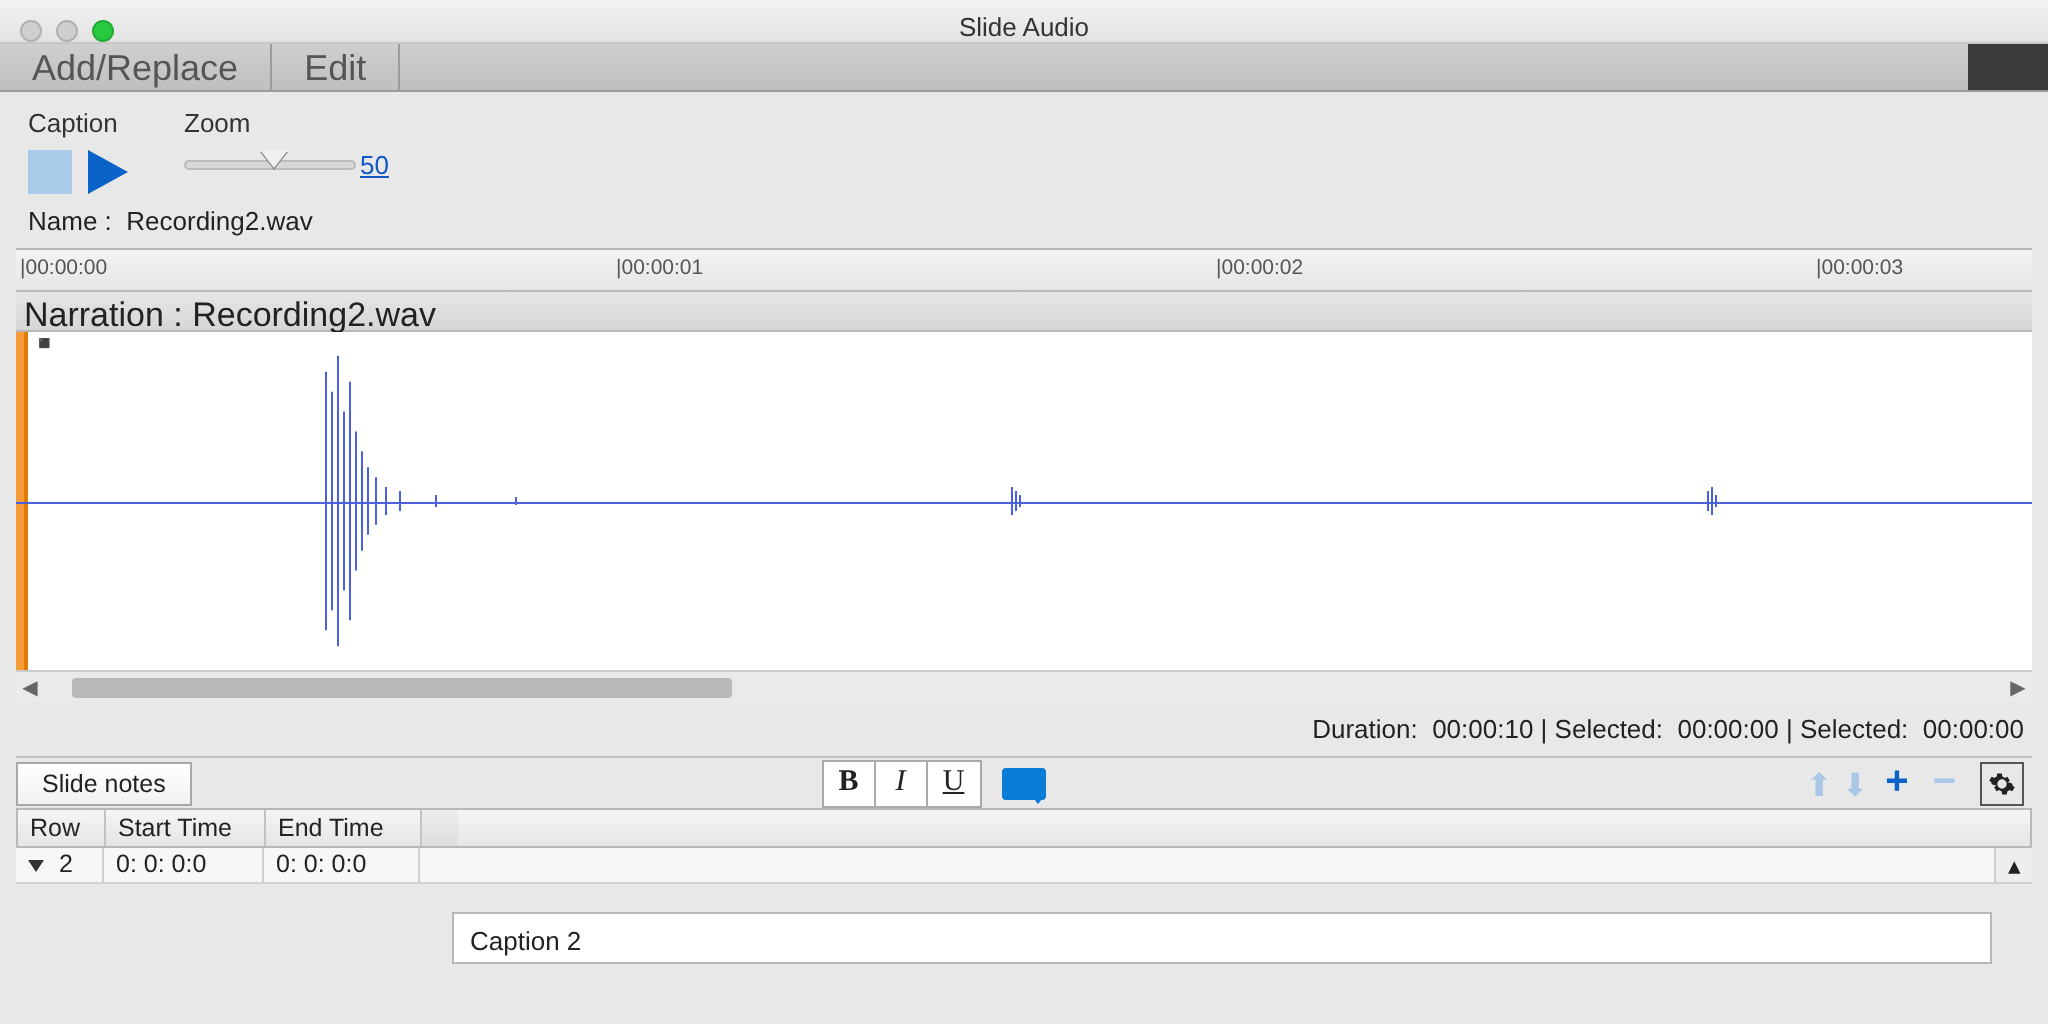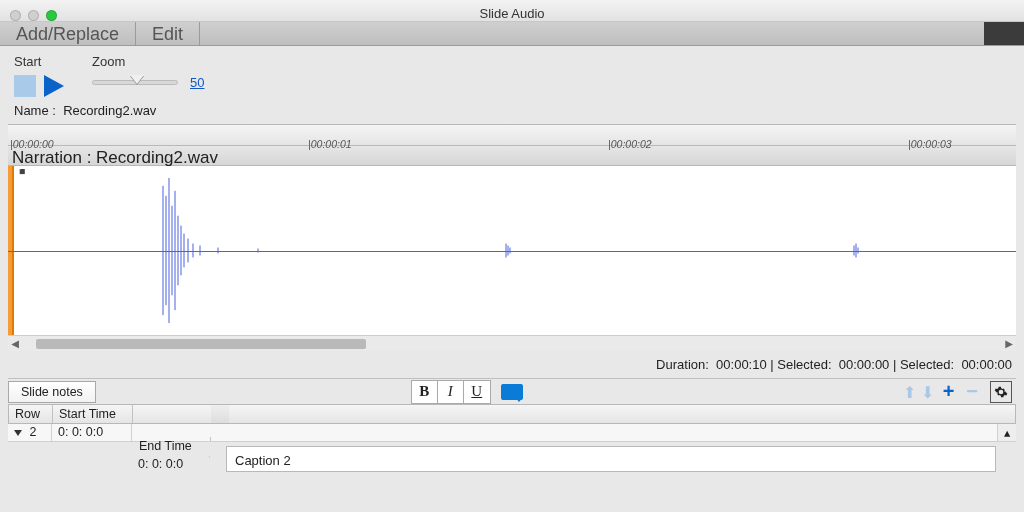--- a/index.html
+++ b/index.html
@@ -18,29 +18,29 @@
   .tabs-fill { flex:1; }
   .tabs-dark { width:40px; background:#3b3b3b;}
 
   .toolbar { padding:8px 14px 4px 14px; }
   .toolbar-row1 { display:flex; gap:28px;}
   .tool-group { }
   .tool-label { font-size:13px; color:#333; margin-bottom:6px;}
   .btns { display:flex; gap:8px; align-items:center;}
   .sq-btn { width:22px; height:22px; background:#a9cbe9; cursor:pointer;}
   .play-btn { width:0; height:0; border-left:20px solid #0b63c9; border-top:11px solid transparent; border-bottom:11px solid transparent; cursor:pointer;}
-  .zoom-ctrl { display:flex; align-items:center; gap:12px; margin-top:4px;}
+  .zoom-ctrl { display:flex; align-items:center; gap:2px; margin-top:4px;}
   .zoom-track { width:86px; height:5px; background:#d8d8d8; border:1px solid #bbb; border-radius:3px; position:relative;}
   .zoom-thumb { position:absolute; top:-6px; left:37px; width:0; height:0; border-left:7px solid transparent; border-right:7px solid transparent; border-top:9px solid #f0f0f0; filter:drop-shadow(0 1px 0 #888);}
   .zoom-val { color:#1158c6; text-decoration:underline; font-size:13px;}
 
   .name-row { padding:2px 14px 6px 14px; font-size:13px;}
 
   .ruler { height:22px; background:linear-gradient(#f4f4f4,#e5e5e5); border-top:1px solid #b8b8b8; border-bottom:1px solid #b8b8b8; position:relative; margin:0 8px;}
-  .ruler .tick { position:absolute; top:13px; font-size:10.5px; color:#555;font-style:italic;}
+  .ruler .tick { position:absolute; top:3px; font-size:10.5px; color:#555;}
 
   .narr-bar { height:20px; background:linear-gradient(#e6e6e6,#d6d6d6); border-bottom:1px solid #b8b8b8; margin:0 8px; padding:2px 4px; font-size:17px;}
 
   .wave-area { height:170px; background:#fff; margin:0 8px; position:relative; border-bottom:1px solid #ccc;}
   .wave-area .orange { position:absolute; left:0; top:0; width:6px; height:100%; background:#f59b3a; border-right:2px solid #e07b00;}
   .wave-area .mid { position:absolute; left:0; right:0; top:50%; height:1px; background:#4a60df;}
   .wave-area svg { position:absolute; left:0; top:0; width:100%; height:100%;}
   .wave-marker { position:absolute; top:0; font-size:10px; font-weight:bold;}
 
   .hscroll { height:15px; background:#eaeaea; margin:0 8px; display:flex; align-items:center;}
@@ -64,28 +64,28 @@
   .screen-btn::after{content:""; position:absolute; right:-2px; bottom:-4px; border-left:4px solid transparent; border-right:4px solid transparent; border-top:5px solid #0b7bd8;}
   .cc-toolbar .spacer2 { flex:1.2;}
   .arrow-btn { width:18px; height:18px; color:#a9c7e6; font-size:16px; cursor:pointer; text-align:center;}
   .plus-btn { color:#0b63c9; font-size:20px; cursor:pointer; padding:0 6px; font-weight:bold;}
   .minus-btn { color:#a9c7e6; font-size:20px; padding:0 6px; font-weight:bold;}
   .gear-box { width:22px; height:22px; border:1px solid #555; display:flex; align-items:center; justify-content:center; margin:0 4px 0 6px; cursor:pointer;}
   .gear-box svg{width:14px;height:14px;}
 
   .cc-header { height:20px; background:linear-gradient(#f5f5f5,#e5e5e5); border:1px solid #b8b8b8; margin:0 8px; display:flex; font-size:12.5px;}
   .cc-col { border-right:1px solid #c2c2c2; padding:2px 6px;}
-  .col-row{width:44px;} .col-st{width:80px;} .col-et{width:78px;margin-top:32px;} .col-cap{flex:1;}
+  .col-row{width:44px;} .col-st{width:80px;} .col-et{width:78px;} .col-cap{flex:1;}
   .col-scroll{width:18px; border-right:none; background:linear-gradient(#eee,#ddd);}
 
   .cc-row { height:18px; margin:0 8px; border-bottom:1px solid #d0d0d0; display:flex; font-size:12.5px; background:#f7f7f7;}
   .cc-row .cell { border-right:1px solid #d0d0d0; padding:1px 6px;}
   .disclose { display:inline-block; width:0;height:0; border-left:4px solid transparent; border-right:4px solid transparent; border-top:6px solid #333; margin-right:4px; vertical-align:middle;}
 
-  .cap-edit { margin:4px 28px 0 226px; }
+  .cap-edit { margin:14px 28px 0 226px; }
   .cap-edit .box { border:1px solid #b8b8b8; background:#fff; padding:6px 8px; font-size:13px; height:26px;}
 </style>
 </head>
 <body>
 
 <div class="titlebar">
   <div class="traffic">
     <div class="tlight gray"></div>
     <div class="tlight gray"></div>
     <div class="tlight green"></div>
@@ -96,21 +96,21 @@
 <div class="tabs-row">
   <div class="tab">Add/Replace</div>
   <div class="tab">Edit</div>
   <div class="tabs-fill"></div>
   <div class="tabs-dark"></div>
 </div>
 
 <div class="toolbar">
   <div class="toolbar-row1">
     <div class="tool-group">
-      <div class="tool-label">Start</div>
+      <div class="tool-label">Caption</div>
       <div class="btns">
         <div class="sq-btn"></div>
         <div class="play-btn"></div>
       </div>
     </div>
     <div class="tool-group">
       <div class="tool-label">Zoom</div>
       <div class="zoom-ctrl">
         <div class="zoom-track">
           <div class="zoom-thumb"></div>

